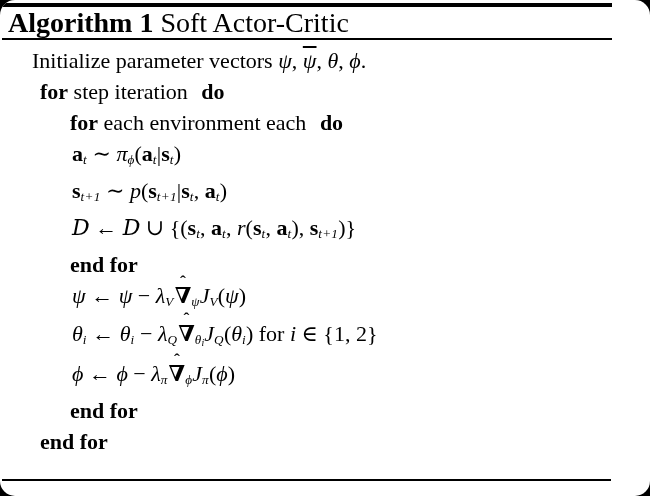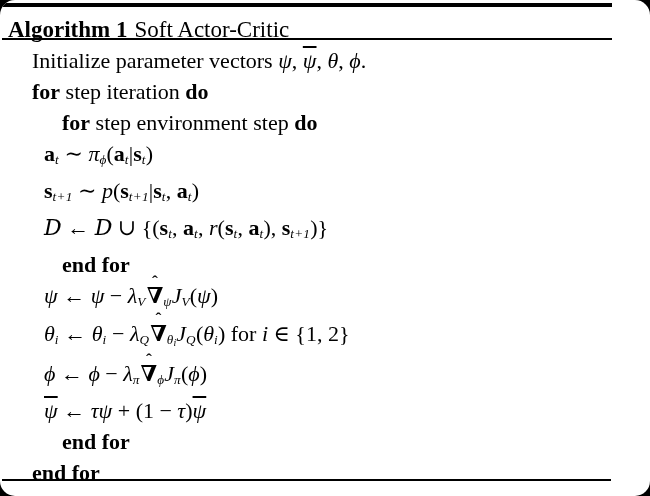--- a/index.html
+++ b/index.html
@@ -26,44 +26,43 @@
     background: #000000;
   }
   .rule-top    { top: 3px;   left: 3px; width: 609px; height: 4px; }
   .rule-mid    { top: 38px;  left: 2px; width: 610px; height: 2px; }
   .rule-bottom { top: 479px; left: 2px; width: 609px; height: 2px; }
 
   .header {
     position: absolute;
     top: 9px;
     left: 8px;
-    font-size: 23px;
+    font-size: 28px;
     line-height: 27px;
     white-space: pre;
-    margin-top: 7px;
   }
   .header .num { font-weight: 700; margin-right: 7px; }
 
   .body {
     position: absolute;
     top: 45px;
     left: 0;
     right: 0;
   }
   .line {
     font-size: 22px;
     line-height: 31px;
     white-space: pre;
   }
   .indent-0 { padding-left: 32px; }
   .indent-1 { padding-left: 62px; }
-  .indent-2 { padding-left: 44px; }
+  .indent-2 { padding-left: 72px; }
 
   .rm  { font-style: normal; }
-  .kw  { font-weight: 700; }
+  .kw  { font-weight: 700; margin-left: 8px; }
   .it  { font-style: italic; }
   .mbf { font-weight: 700; font-style: normal; }
   .scr { font-style: italic; font-family: "DejaVu Serif", serif; }
   .sub {
     font-size: 0.6em;
     vertical-align: -0.24em;
     letter-spacing: 0.02em;
   }
   .sub2 {
     font-size: 0.45em;
@@ -95,27 +94,26 @@
 <div class="page">
   <div class="rule rule-top"></div>
 
   <div class="header"><span class="num">Algorithm 1</span><span>Soft Actor-Critic</span></div>
 
   <div class="rule rule-mid"></div>
 
   <div class="body">
       <div class="line indent-0"><span class="rm">Initialize parameter vectors </span><span class="it">ψ</span><span class="rm">, </span><span class="it bar">ψ</span><span class="rm">, </span><span class="it">θ</span><span class="rm">, </span><span class="it">ϕ</span><span class="rm">.</span></div>
       <div class="line indent-0"><span class="kw">for</span><span class="rm"> step iteration </span><span class="kw">do</span></div>
-      <div class="line indent-1"><span class="kw">for</span><span class="rm"> step environment step </span><span class="kw">do</span></div>
+      <div class="line indent-1"><span class="kw">for</span><span class="rm"> each environment each </span><span class="kw">do</span></div>
       <div class="line indent-2"><span class="mbf">a</span><span class="sub it">t</span><span class="rm"> ∼ </span><span class="it">π</span><span class="sub it">ϕ</span><span class="rm">(</span><span class="mbf">a</span><span class="sub it">t</span><span class="rm">|</span><span class="mbf">s</span><span class="sub it">t</span><span class="rm">)</span></div>
       <div class="line indent-2"><span class="mbf">s</span><span class="sub it">t+1</span><span class="rm"> ∼ </span><span class="it">p</span><span class="rm">(</span><span class="mbf">s</span><span class="sub it">t+1</span><span class="rm">|</span><span class="mbf">s</span><span class="sub it">t</span><span class="rm">, </span><span class="mbf">a</span><span class="sub it">t</span><span class="rm">)</span></div>
       <div class="line indent-2"><span class="scr">D</span><span class="rm"> ← </span><span class="scr">D</span><span class="rm"> ∪ {(</span><span class="mbf">s</span><span class="sub it">t</span><span class="rm">, </span><span class="mbf">a</span><span class="sub it">t</span><span class="rm">, </span><span class="it">r</span><span class="rm">(</span><span class="mbf">s</span><span class="sub it">t</span><span class="rm">, </span><span class="mbf">a</span><span class="sub it">t</span><span class="rm">), </span><span class="mbf">s</span><span class="sub it">t+1</span><span class="rm">)}</span></div>
       <div class="line indent-1"><span class="kw">end for</span></div>
       <div class="line indent-2"><span class="it">ψ</span><span class="rm"> ← </span><span class="it">ψ</span><span class="rm"> − </span><span class="it">λ</span><span class="sub it">V</span><span class="hat"><span class="hat-mark">ˆ</span><span class="hat-base">∇</span></span><span class="sub it">ψ</span><span class="it">J</span><span class="sub it">V</span><span class="rm">(</span><span class="it">ψ</span><span class="rm">)</span></div>
       <div class="line indent-2"><span class="it">θ</span><span class="sub it">i</span><span class="rm"> ← </span><span class="it">θ</span><span class="sub it">i</span><span class="rm"> − </span><span class="it">λ</span><span class="sub it">Q</span><span class="hat"><span class="hat-mark">ˆ</span><span class="hat-base">∇</span></span><span class="sub it">θ</span><span class="sub2 it">i</span><span class="it">J</span><span class="sub it">Q</span><span class="rm">(</span><span class="it">θ</span><span class="sub it">i</span><span class="rm">) for </span><span class="it">i</span><span class="rm"> ∈ {1, 2}</span></div>
       <div class="line indent-2"><span class="it">ϕ</span><span class="rm"> ← </span><span class="it">ϕ</span><span class="rm"> − </span><span class="it">λ</span><span class="sub it">π</span><span class="hat"><span class="hat-mark">ˆ</span><span class="hat-base">∇</span></span><span class="sub it">ϕ</span><span class="it">J</span><span class="sub it">π</span><span class="rm">(</span><span class="it">ϕ</span><span class="rm">)</span></div>
-      <div class="line indent-2"><span class="it bar">ψ</span><span class="rm"> ← </span><span class="it">τψ</span><span class="rm"> + (1 − </span><span class="it">τ</span><span class="rm">)</span><span class="it bar">ψ</span></div>
       <div class="line indent-1"><span class="kw">end for</span></div>
       <div class="line indent-0"><span class="kw">end for</span></div>
     </div>
 
   <div class="rule rule-bottom"></div>
 </div>
 
 </body></html>

